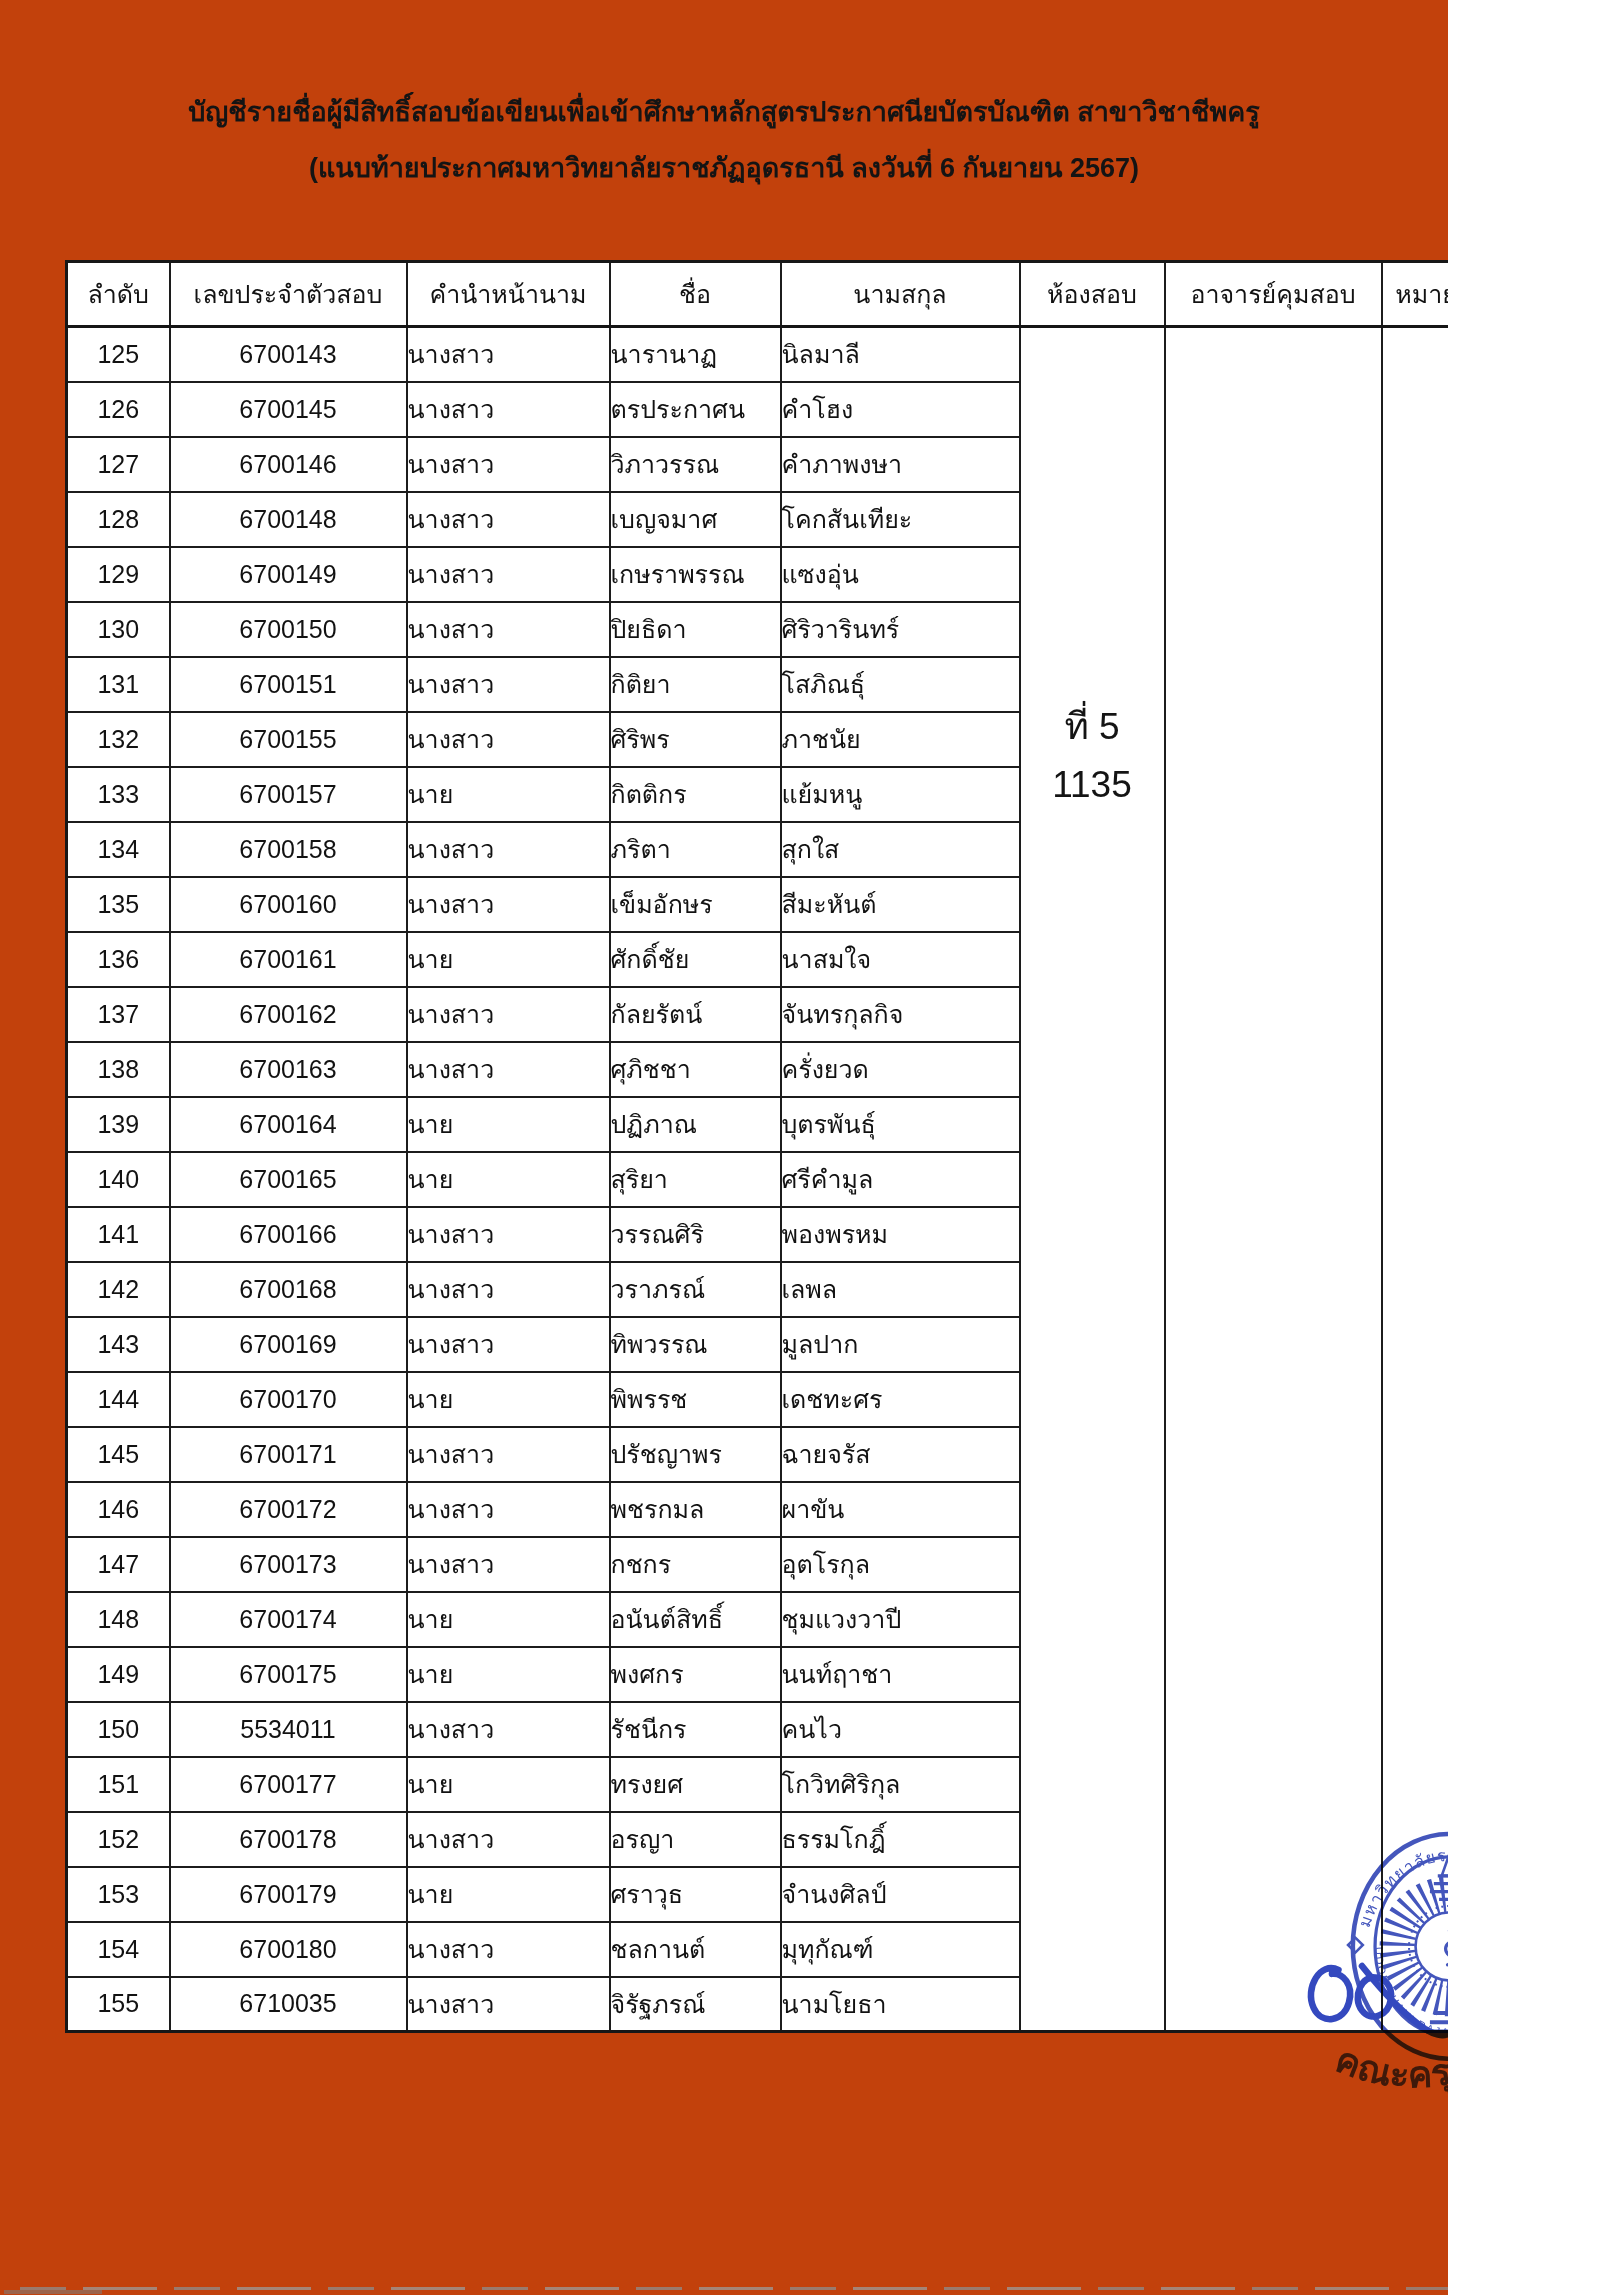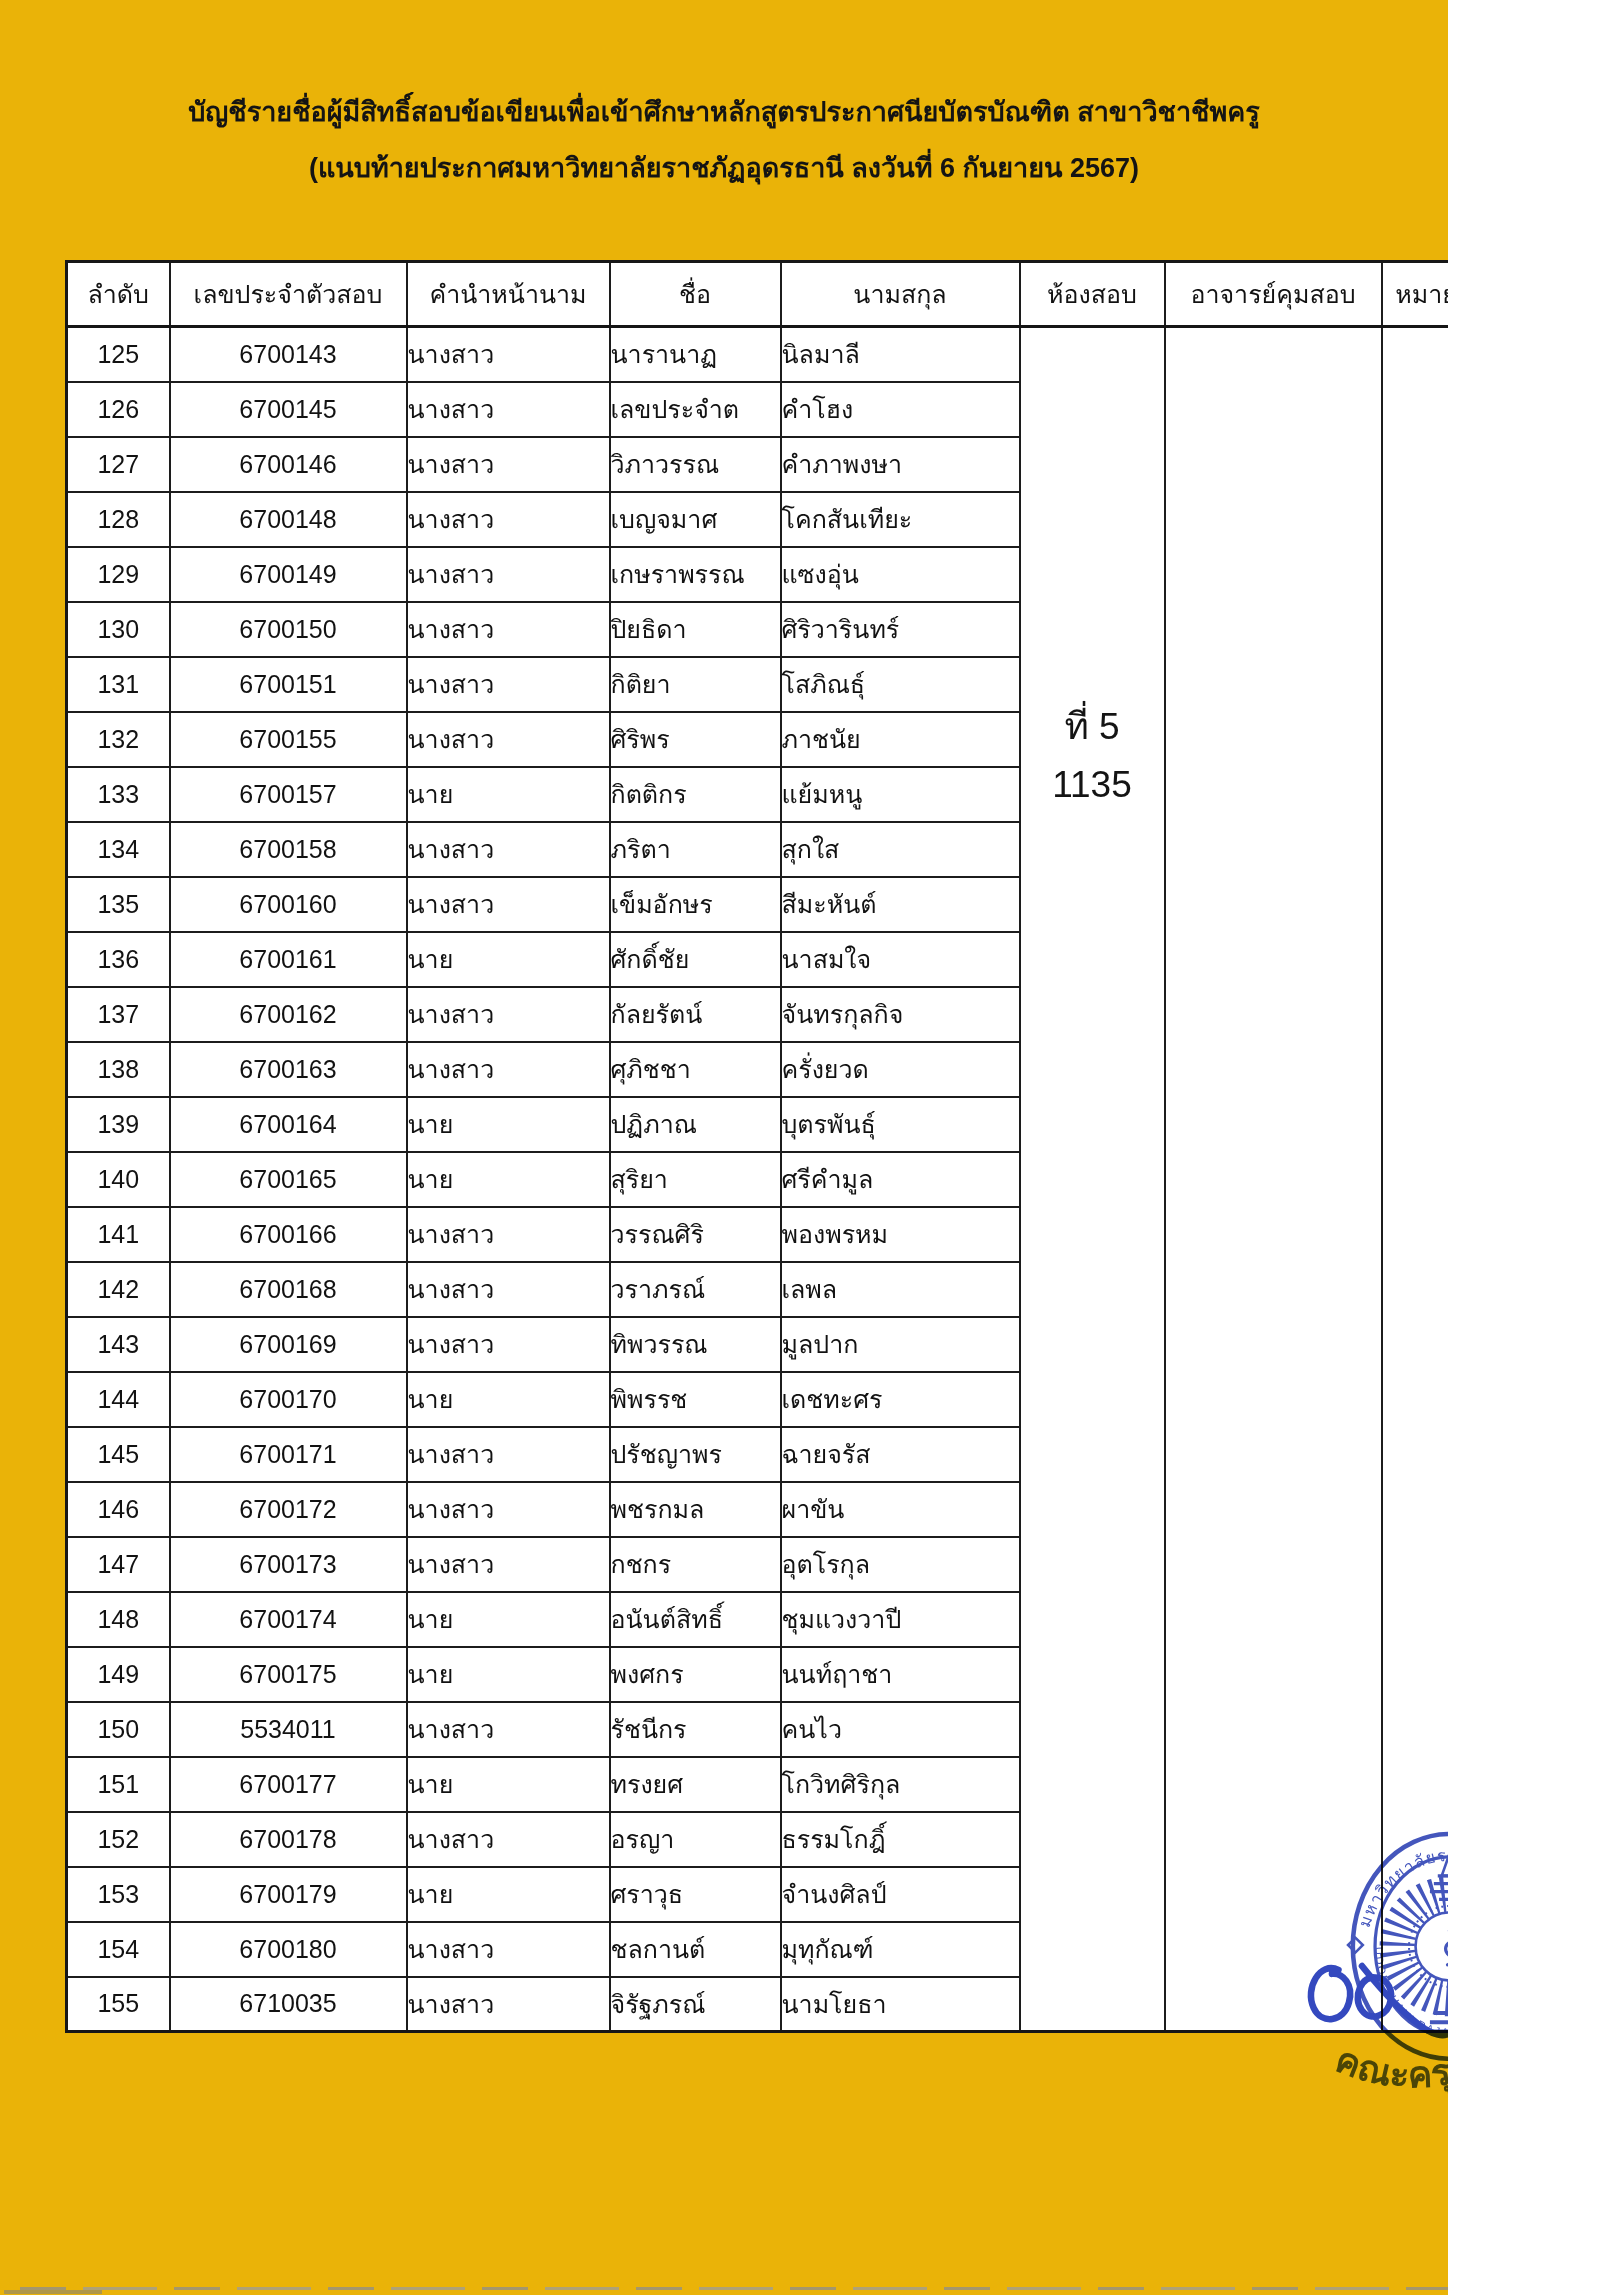--- a/index.html
+++ b/index.html
@@ -1,19 +1,19 @@
 <!DOCTYPE html>
 <html style="font-size:10.5px"><head>
 <meta charset="utf-8">
 <style>
   html,body{margin:0;padding:0;background:#ffffff;}
   .page{
     position:relative;
     width:1448px;height:2295px;
-    background:#eab308;
+    background:#c2410c;
     overflow:hidden;
     font-family:"Liberation Sans", sans-serif;
     color:#111;
   }
   
   .titles{
     position:absolute;left:0;top:84px;width:100%;
     text-align:center;
   }
   .title-line{
@@ -114,21 +114,21 @@
                 <div>1135</div>
               </div>
             </td>
             <td rowspan="31" class="proctor-cell"></td>
             <td rowspan="31" class="remark-cell"></td>
           </tr>
           <tr>
             <td class="c-center">126</td>
             <td class="c-center">6700145</td>
             <td class="c-left">นางสาว</td>
-            <td class="c-left">เลขประจำต</td>
+            <td class="c-left">ตรประกาศน</td>
             <td class="c-left">คำโฮง</td>
           </tr>
           <tr>
             <td class="c-center">127</td>
             <td class="c-center">6700146</td>
             <td class="c-left">นางสาว</td>
             <td class="c-left">วิภาวรรณ</td>
             <td class="c-left">คำภาพงษา</td>
           </tr>
           <tr>

